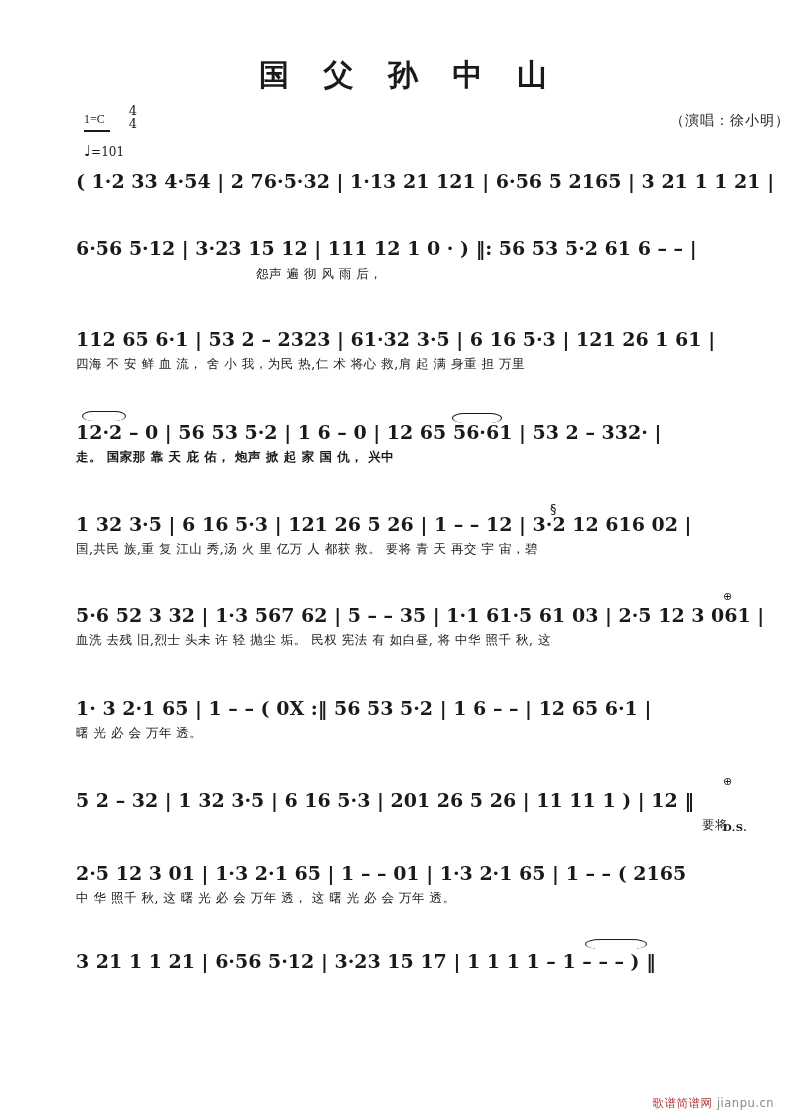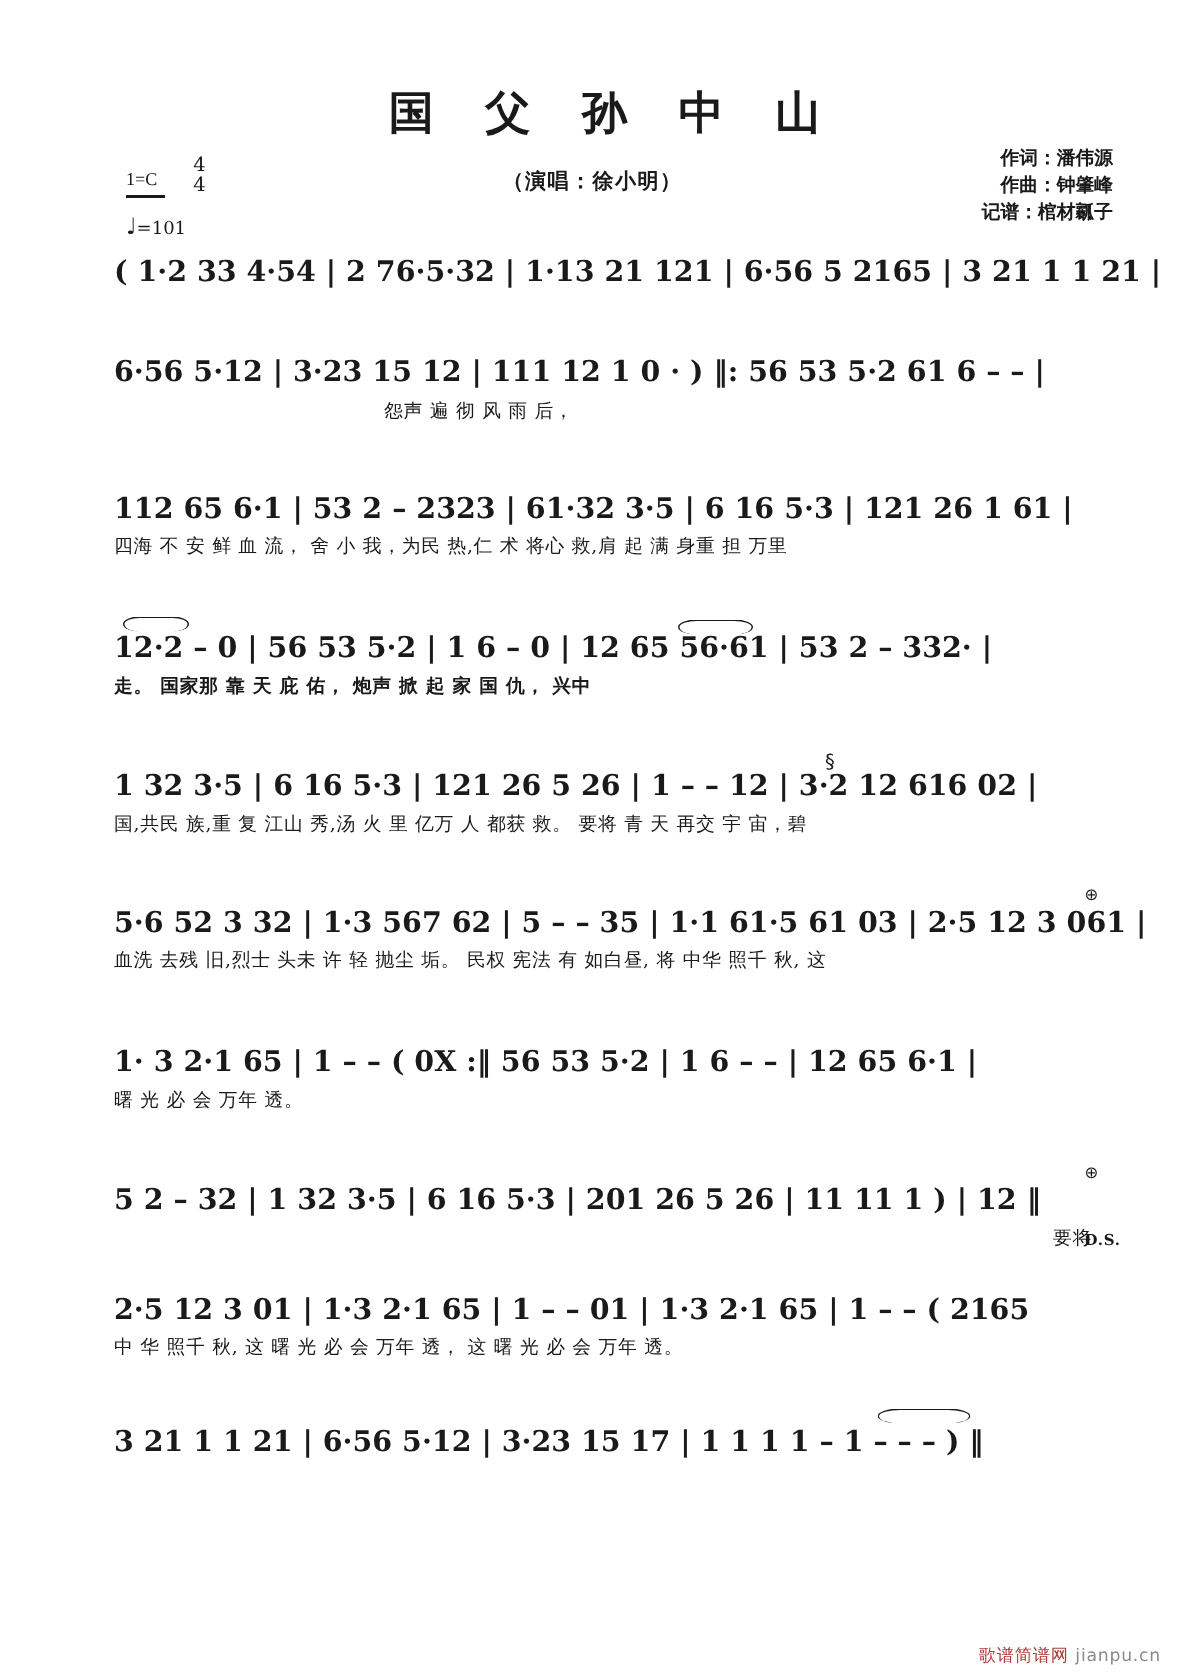--- a/index.html
+++ b/index.html
@@ -10,23 +10,23 @@
   }
   .sheet{position:absolute;inset:0;}
 
   
   .title{
     position:absolute;left:0;right:0;top:55px;text-align:center;
     font-family:"DejaVu Serif","Liberation Serif",serif;
     font-size:30px;font-weight:700;letter-spacing:12px;padding-left:28px;
   }
   .singer{
-    position:absolute;left:0;right:0;top:112px;text-align:center;
+    position:absolute;left:0;right:0;top:112px;text-align:right;
     font-family:"DejaVu Serif","Liberation Serif",serif;
-    font-size:14px;font-weight:700;letter-spacing:1px;
+    font-size:14px;font-weight:400;letter-spacing:1px;
   }
   .credits{
     position:absolute;right:48px;top:96px;text-align:right;
     font-family:"DejaVu Serif","Liberation Serif",serif;
     font-size:12.5px;font-weight:700;line-height:18px;
   }
   .keyblock{
     position:absolute;left:84px;top:108px;
     font-family:"DejaVu Serif","Liberation Serif",serif;font-size:12px;
   }
@@ -74,25 +74,20 @@
   .watermark .en{color:#8a8a8a;font-size:11.5px;}
 </style>
 </head>
 <body>
 
 <div class="sheet">
 
   <div class="title">国 父 孙 中 山</div>
   <div class="singer">（演唱：徐小明）</div>
 
-  <div class="credits">
-    <span class="credit-line">作词：潘伟源</span>
-    <span class="credit-line">作曲：钟肇峰</span>
-    <span class="credit-line">记谱：棺材瓤子</span>
-  </div>
 
   <div class="keyblock">
     <span class="key">1=C</span>
     <span class="ts">
       <span class="num">4</span>
       <span class="den">4</span>
     </span>
     <span class="tempo">
       <span class="note">♩</span><span>=101</span>
     </span>

